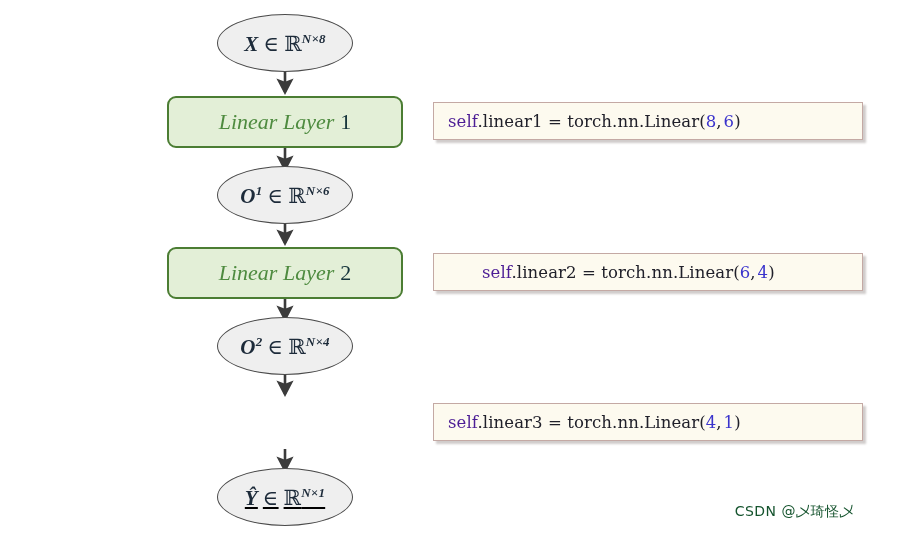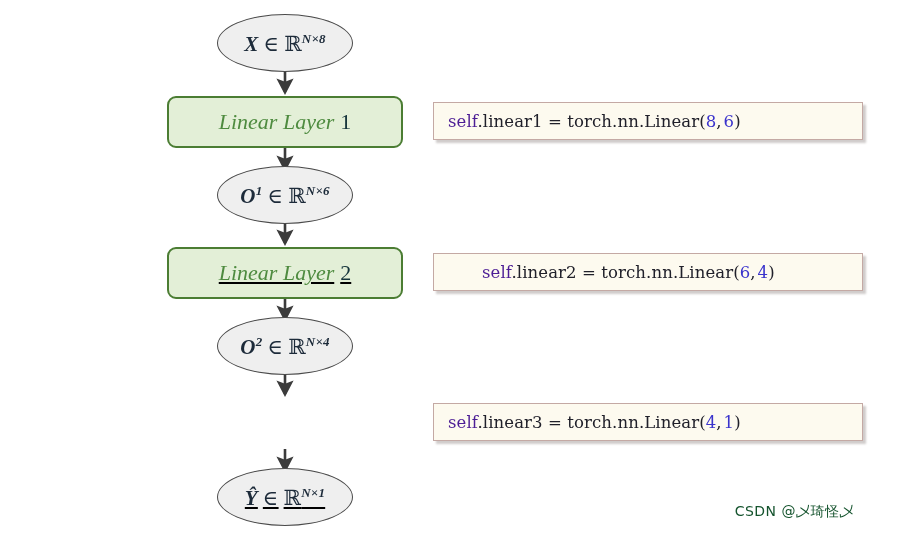--- a/index.html
+++ b/index.html
@@ -175,21 +175,21 @@
   <div class="code-box" style="left:393px; top:100px;">
     <span class="code"><span class="kw-self">self</span><span>.linear1</span><span> = </span><span>torch.nn.Linear</span><span>(</span><span class="num">8</span><span class="sp">,</span><span class="num">6</span><span>)</span></span>
   </div>
 
   <div class="node-ellipse" style="left:177px; top:164px;">
     <span class="mathlabel">
       <span class="var-italic">O</span><span class="sup">1</span><span class="in-sym">∈</span><span class="blackboard">ℝ</span><span class="sup">N×6</span>
     </span>
   </div>
 
-  <div class="node-box" style="left:127px; top:245px;text-decoration:underline;">
+  <div class="node-box" style="left:127px; top:245px;">
     <span class="boxlabel">
       <span class="lname">Linear Layer</span><span class="lnum">2</span>
     </span>
   </div>
 
   <div class="code-box" style="left:393px; top:251px;padding-left:48px;">
     <span class="code"><span class="kw-self">self</span><span>.linear2</span><span> = </span><span>torch.nn.Linear</span><span>(</span><span class="num">6</span><span class="sp">,</span><span class="num">4</span><span>)</span></span>
   </div>
 
   <div class="node-ellipse" style="left:177px; top:315px;">

